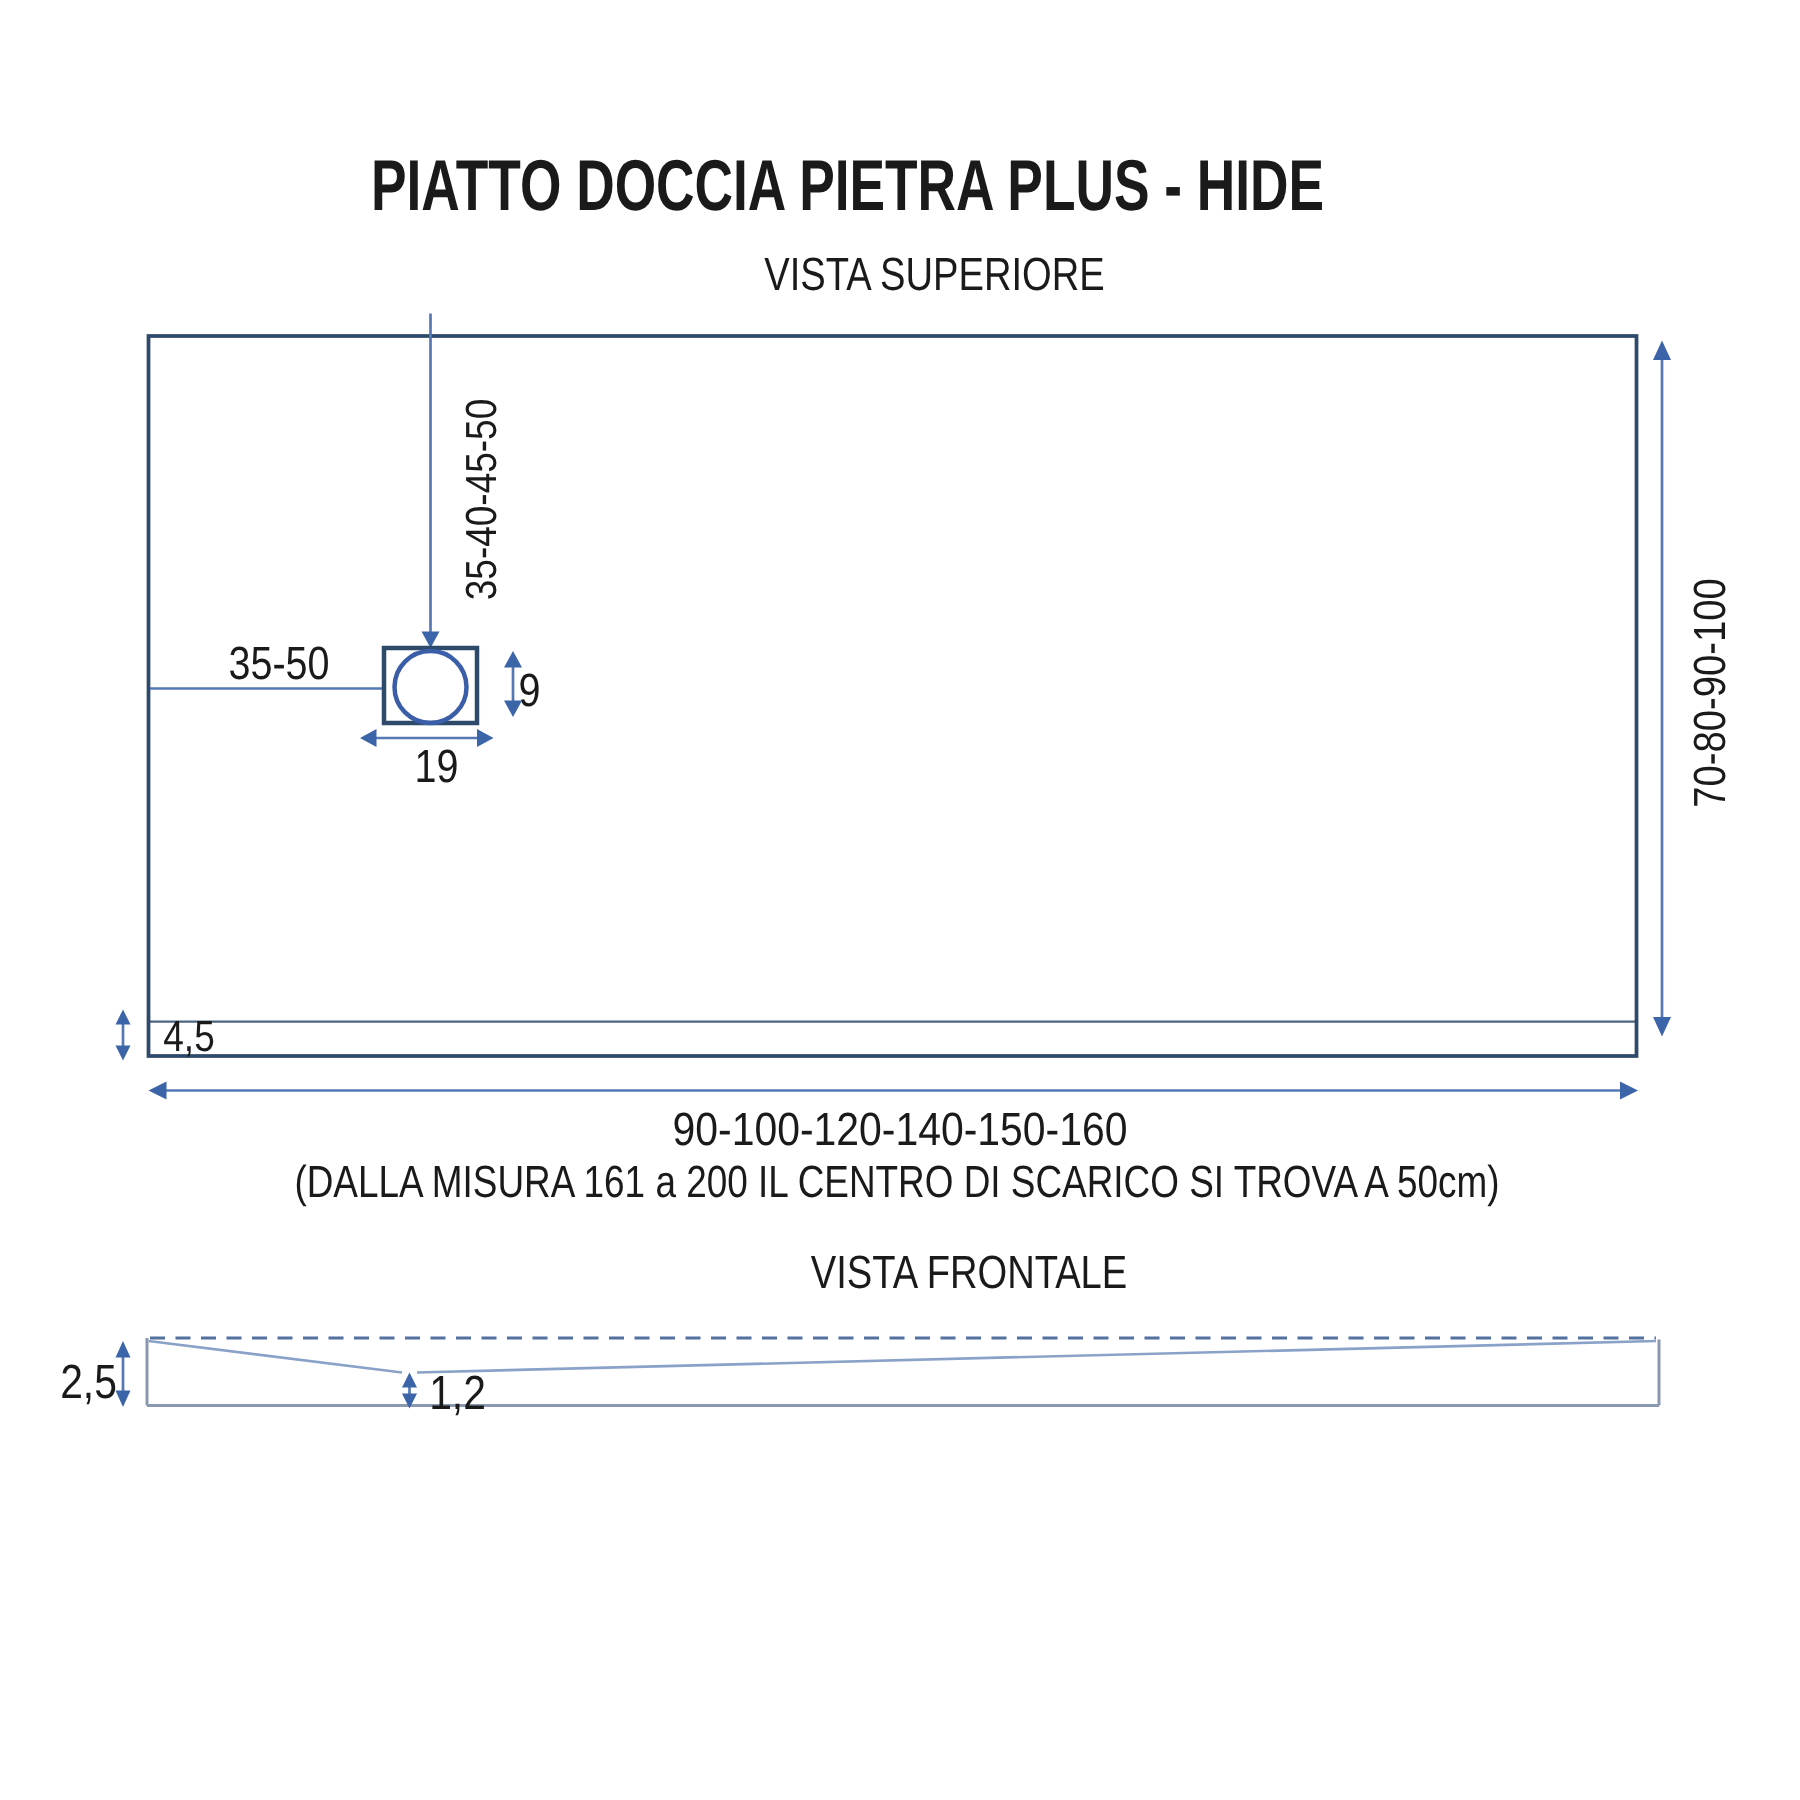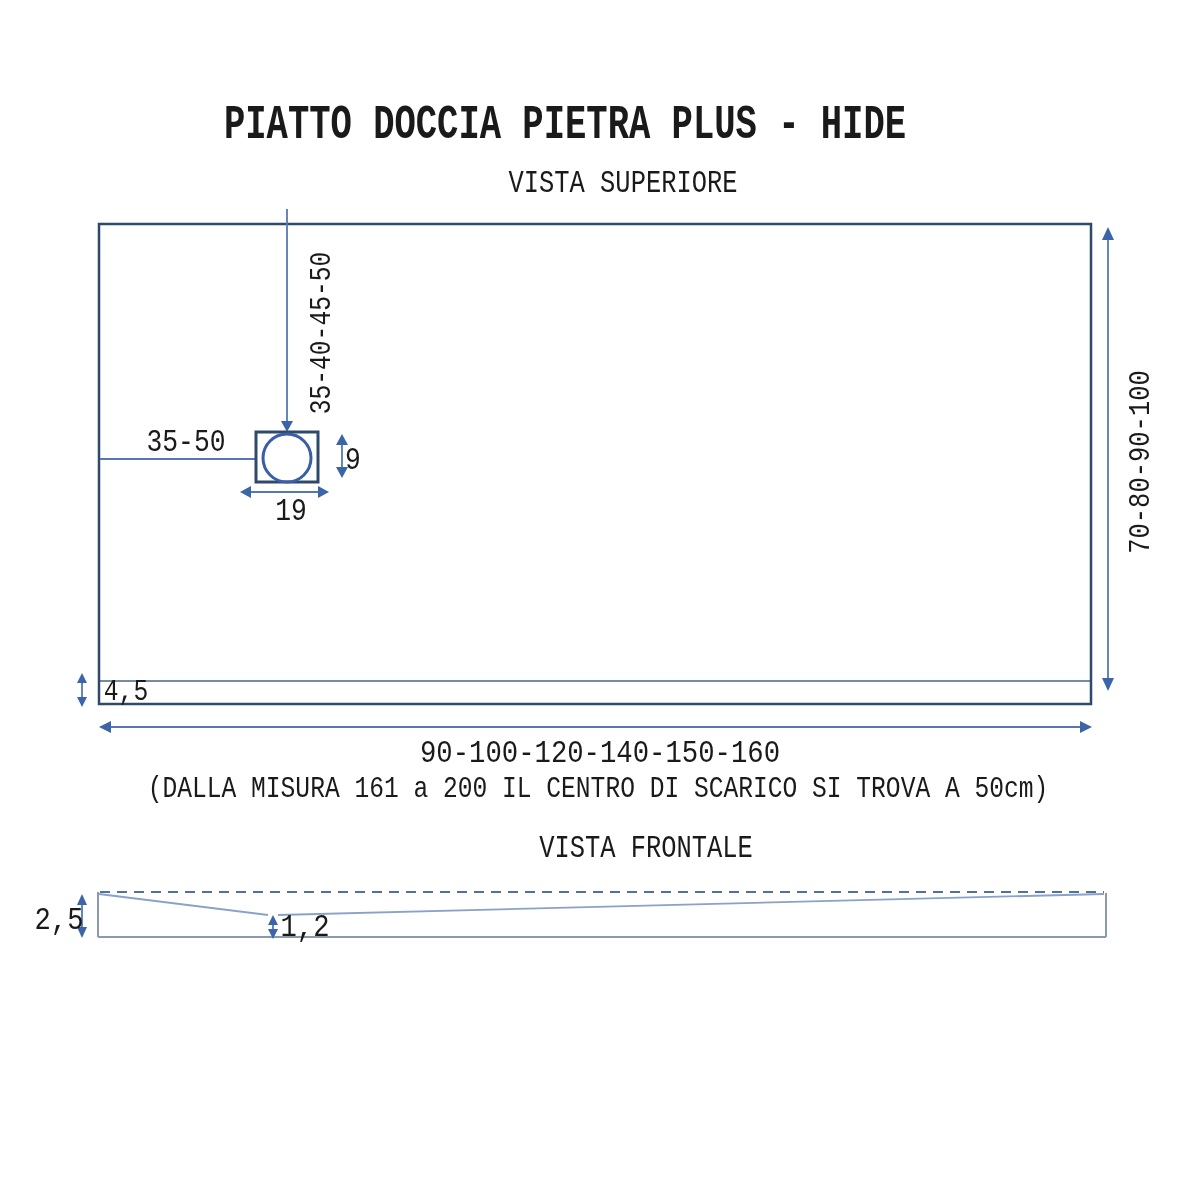--- a/index.html
+++ b/index.html
@@ -2,21 +2,21 @@
 <html style="--outline: #2e4a6a; --drain: #3a5ea8; --dim-line: #5578b4; --dim-head: #3c64a8; --dash: #53719f; --profile: #8a99b0; --slope: #8aa2c8; --text: #1a1a1a;"><head>
 <meta charset="utf-8">
 <style>
   html, body { margin: 0; padding: 0; background: #ffffff; }
   .canvas {
     position: relative;
     width: 1200px;
     height: 1200px;
     background: #ffffff;
     overflow: hidden;
-    font-family: Liberation Mono, monospace;
+    font-family: Liberation Sans, sans-serif;
   }
   .canvas svg { position: absolute; left: 0; top: 0; }
 
   
   .outline      { fill: #ffffff; stroke: var(--outline, #2e4a6a); stroke-width: 2.5; }
   .inner-line   { stroke: var(--outline, #2e4a6a); stroke-width: 1.5; opacity: .85; }
   .drain-square { fill: #ffffff; stroke: var(--outline, #2e4a6a); stroke-width: 3; }
   .drain-circle { fill: none; stroke: var(--drain, #3a5ea8); stroke-width: 3; }
   .dim          { stroke: var(--dim-line, #5578b4); stroke-width: 1.8; }
   .head         { fill: var(--dim-head, #3c64a8); stroke: none; }

